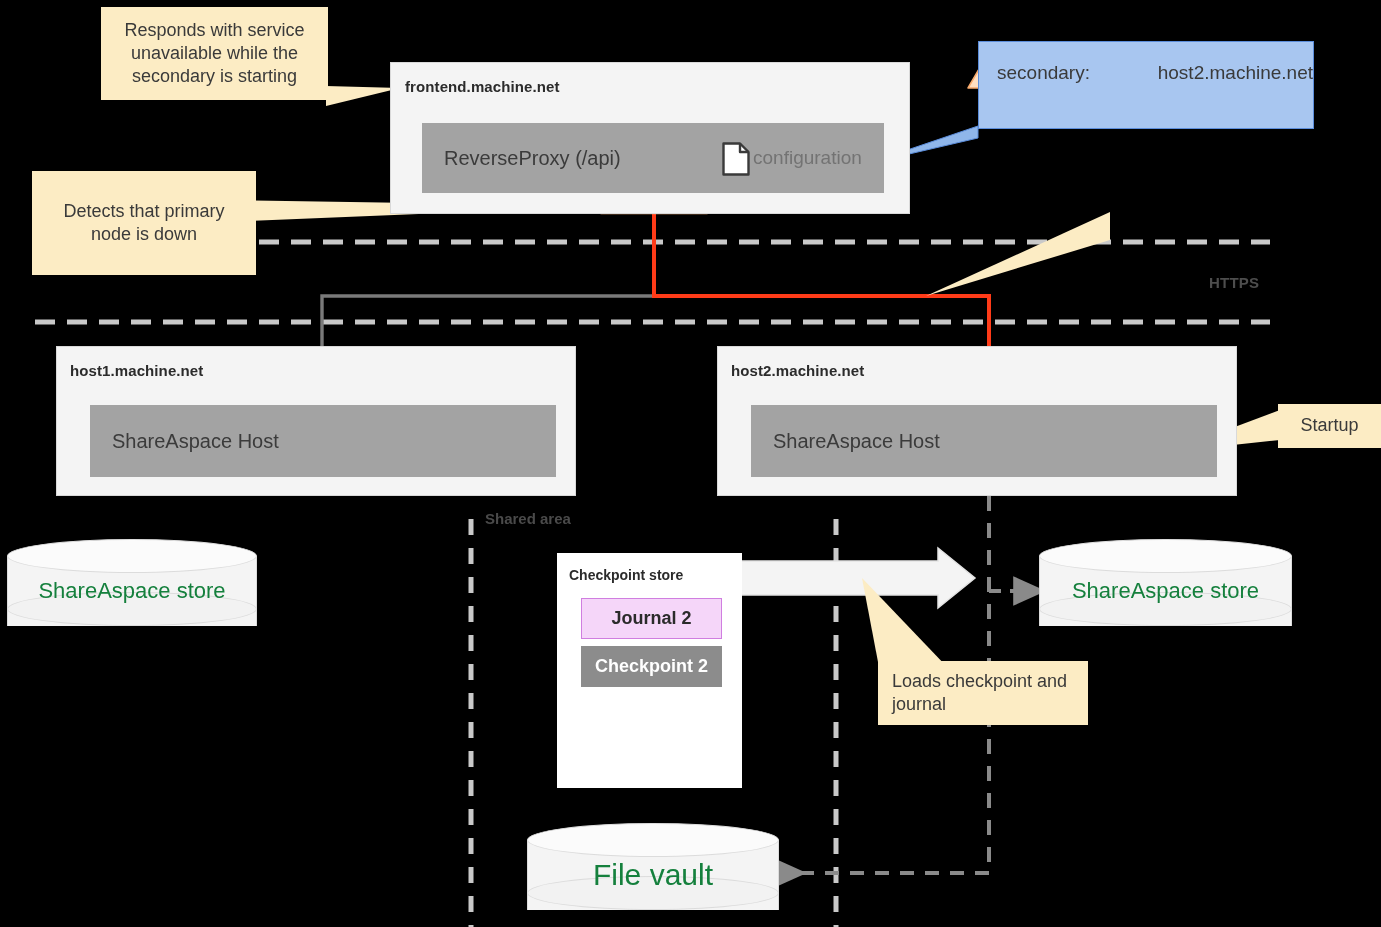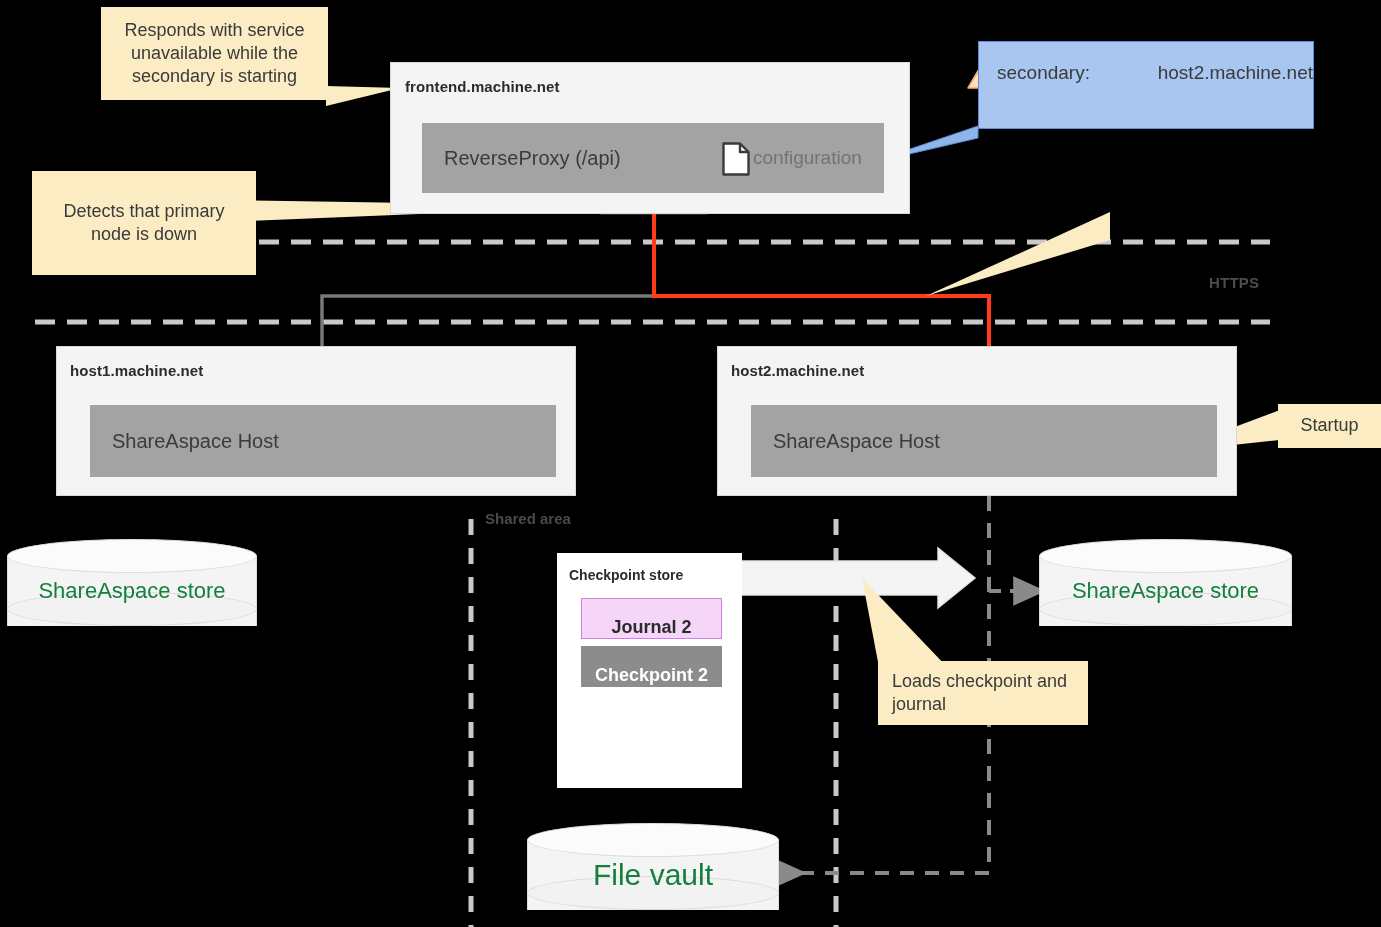--- a/index.html
+++ b/index.html
@@ -29,21 +29,21 @@
   .cyl{position:absolute;}
   .cyl .body{position:absolute;left:0;right:0;background:#f4f4f4;border-left:1px solid #dcdcdc;border-right:1px solid #dcdcdc;}
   .cyl .top{position:absolute;left:0;right:0;height:34px;border-radius:50%;background:#fbfbfb;border:1px solid #dcdcdc;box-sizing:border-box;}
   .cyl .bot{position:absolute;left:0;right:0;height:34px;border-radius:50%;background:#f2f2f2;border:1px solid #dcdcdc;box-sizing:border-box;}
   .cyl .cap{position:absolute;left:0;right:0;top:0;height:100%;display:flex;align-items:center;justify-content:center;
             color:#15803d;}
 
   
   .cpstore{background:#ffffff;box-sizing:border-box;}
   .cp-title{font-weight:bold;font-size:14px;color:#2b2b2b;}
-  .chip{box-sizing:border-box;display:flex;align-items:flex-end;justify-content:center;font-weight:bold;font-size:18px;}
+  .chip{box-sizing:border-box;display:flex;align-items:center;justify-content:center;font-weight:bold;font-size:18px;}
   .chip.journal{background:#f5d6f9;border:1px solid #d07ee0;color:#2b2b2b;}
   .chip.checkpoint{background:#8c8c8c;border:1px solid #8c8c8c;color:#ffffff;}
 
   .httpslabel{font-weight:bold;font-size:15px;color:#4d4d4d;letter-spacing:.2px;}
   .sharedlabel{font-weight:bold;font-size:15px;color:#4a4a4a;}
 
   svg.layer{position:absolute;left:0;top:0;width:1381px;height:927px;overflow:visible;pointer-events:none;}
 </style>
 </head>
 <body>

